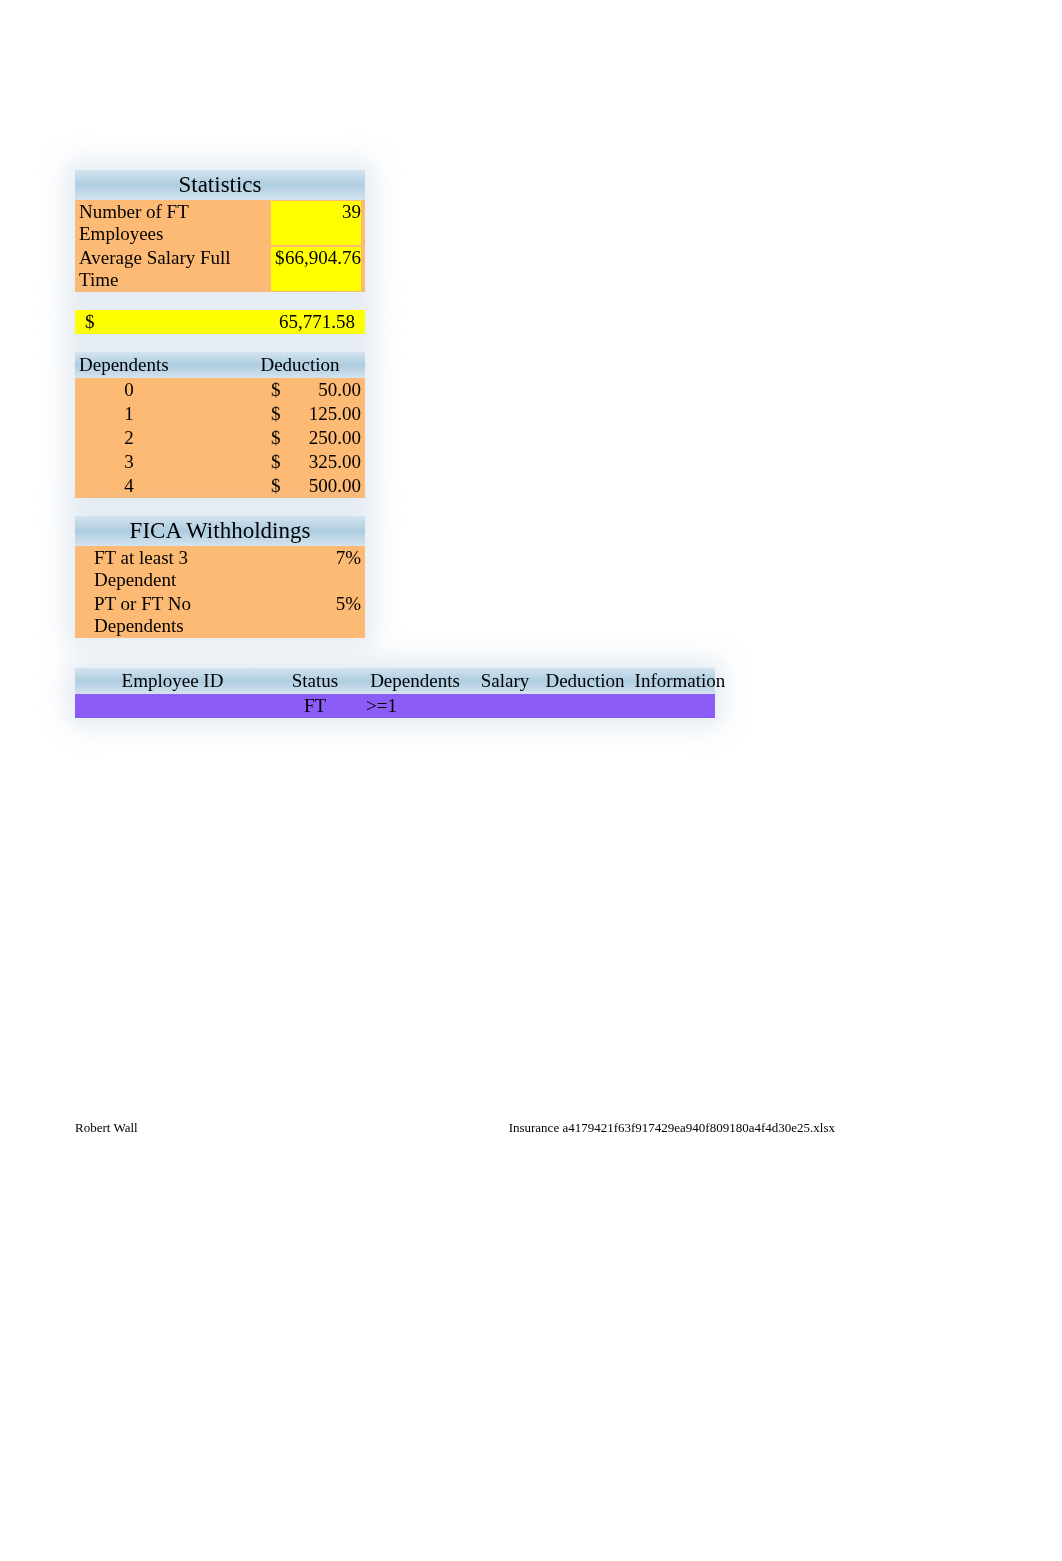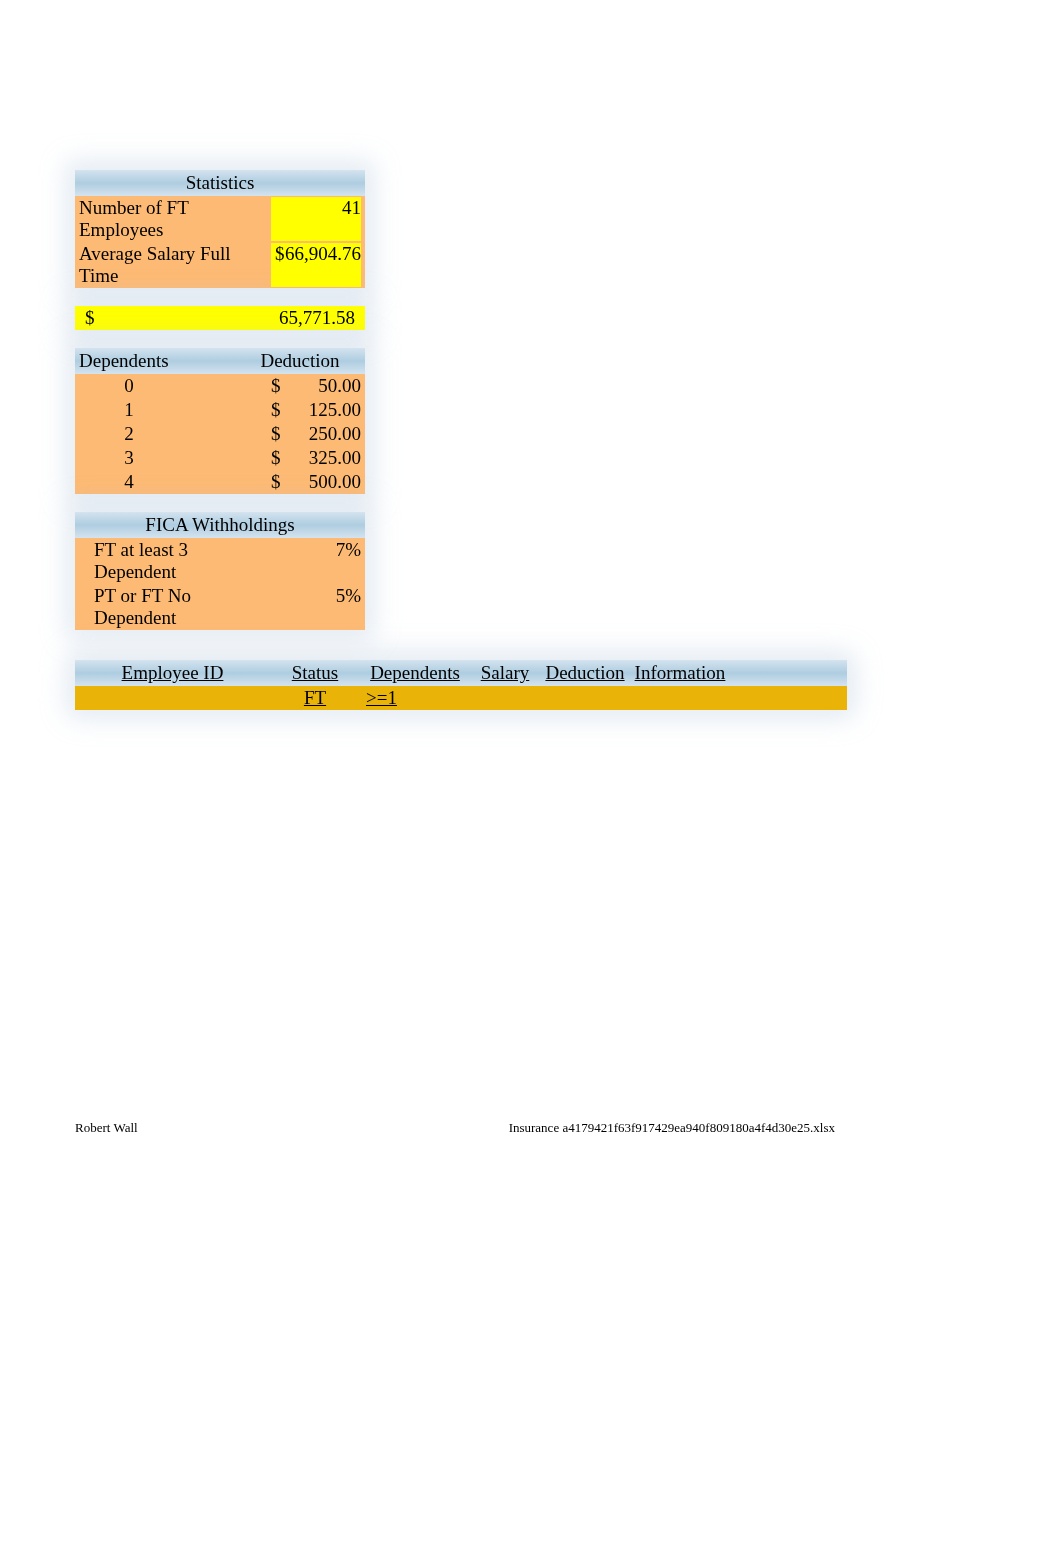--- a/index.html
+++ b/index.html
@@ -20,21 +20,21 @@
     .block {
       width: 290px;
       margin-bottom: 18px;
       box-shadow: 0 0 25px 10px rgba(180, 200, 220, 0.35);
       border-radius: 2px;
     }
     .header-row {
       background: linear-gradient(to bottom, #d4e3ef 0%, #aecde0 50%, #d4e3ef 100%);
       text-align: center;
       padding: 2px 4px;
-      font-size: 19px;
+      font-size: 23px;
     }
     .split-header {
       display: flex;
       background: linear-gradient(to bottom, #d4e3ef 0%, #aecde0 50%, #d4e3ef 100%);
     }
     .split-header > div {
       padding: 2px 4px;
     }
     .body-row {
       display: flex;
@@ -73,37 +73,36 @@
     .additional-label {
       background: #fff;
       padding: 1px 4px;
     }
     .additional-value {
       display: flex;
       justify-content: space-between;
       padding: 1px 10px 1px 10px;
     }
     .employee-block {
-      width: 772px;
+      width: 640px;
       box-shadow: 0 0 25px 10px rgba(180, 200, 220, 0.35);
       border-radius: 6px;
       margin-top: 30px;
-      text-decoration: underline;
     }
     .employee-header {
       display: flex;
       background: linear-gradient(to bottom, #d4e3ef 0%, #aecde0 50%, #d4e3ef 100%);
       padding: 2px 0;
     }
     .employee-header > div {
       text-align: center;
     }
     .employee-row {
       display: flex;
-      background: #eab308;
+      background: #8b5cf6;
       padding: 1px 0;
     }
     .col-empid { flex: 0 0 195px; }
     .col-status { flex: 0 0 90px; text-align: center; }
     .col-deps { flex: 0 0 110px; }
     .col-salary { flex: 0 0 70px; }
     .col-dedn { flex: 0 0 90px; }
     .col-with { flex: 0 0 100px; }
     .footer {
       position: absolute;
@@ -124,21 +123,21 @@
       text-align: center;
     }
   </style>
 </head>
 <body>
 
 <div class="block">
   <div class="header-row">Statistics</div>
   <div class="body-row">
     <div class="label-cell">Number of FT Employees</div>
-    <div class="value-cell highlight">41</div>
+    <div class="value-cell highlight">39</div>
   </div>
   <div class="body-row">
     <div class="label-cell">Average Salary Full Time</div>
     <div class="currency-cell highlight">
       <span>$</span>
       <span>66,904.76</span>
     </div>
   </div>
 </div>
 
@@ -196,21 +195,21 @@
   </div>
 </div>
 
 <div class="block">
   <div class="header-row">FICA Withholdings</div>
   <div class="body-row">
     <div class="label-cell" style="padding-left:15px;">FT at least 3 Dependent</div>
     <div class="value-cell">7%</div>
   </div>
   <div class="body-row">
-    <div class="label-cell" style="padding-left:15px;">PT or FT No Dependent</div>
+    <div class="label-cell" style="padding-left:15px;">PT or FT No Dependents</div>
     <div class="value-cell">5%</div>
   </div>
 </div>
 
 <div class="employee-block">
   <div class="employee-header">
     <div class="col-empid">Employee ID</div>
     <div class="col-status">Status</div>
     <div class="col-deps" style="text-align:center;">Dependents</div>
     <div class="col-salary" style="text-align:center;">Salary</div>

